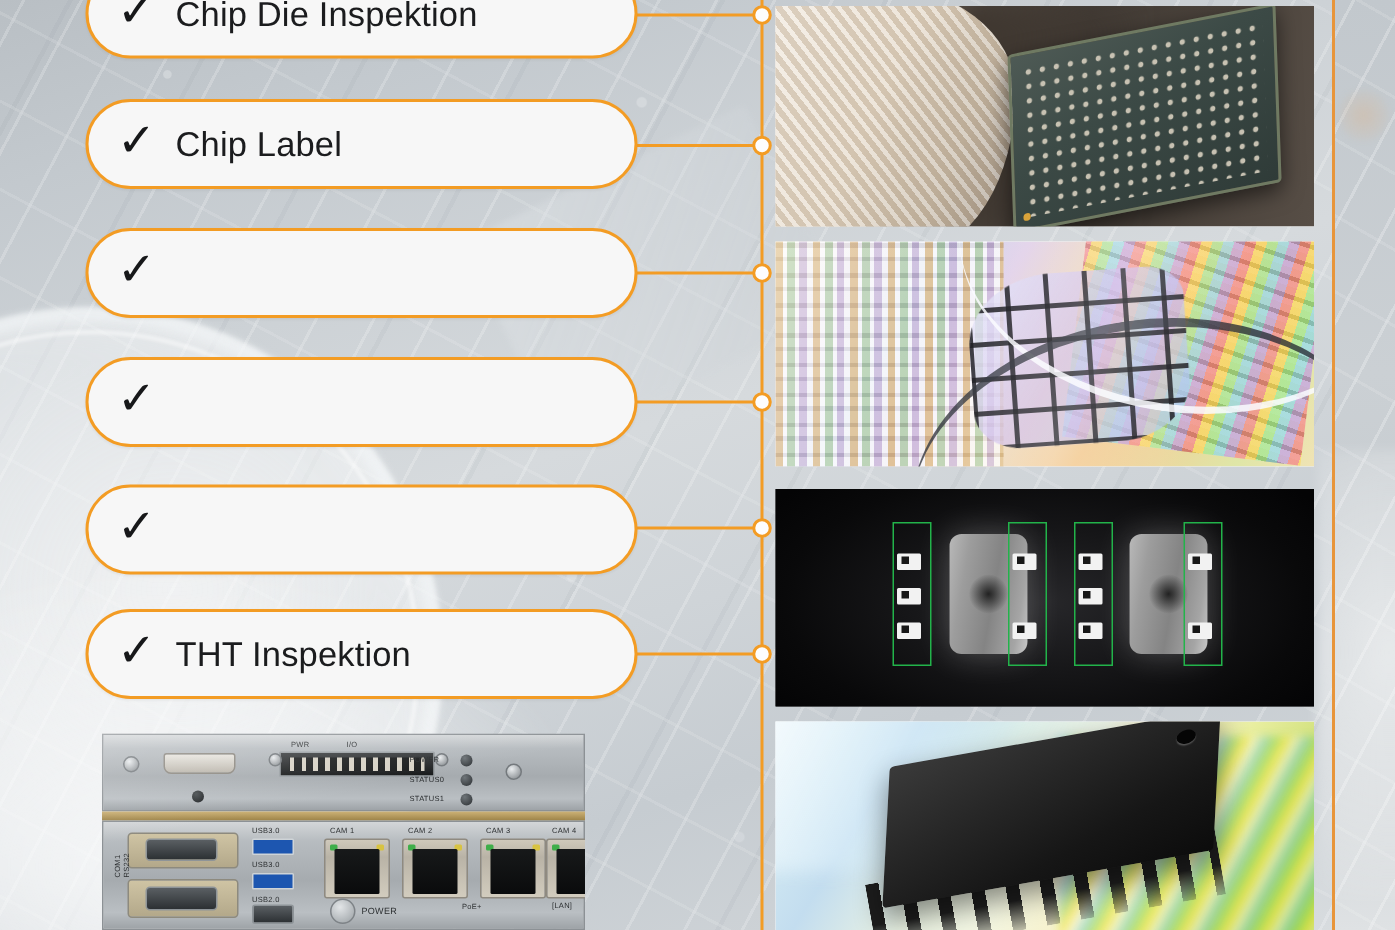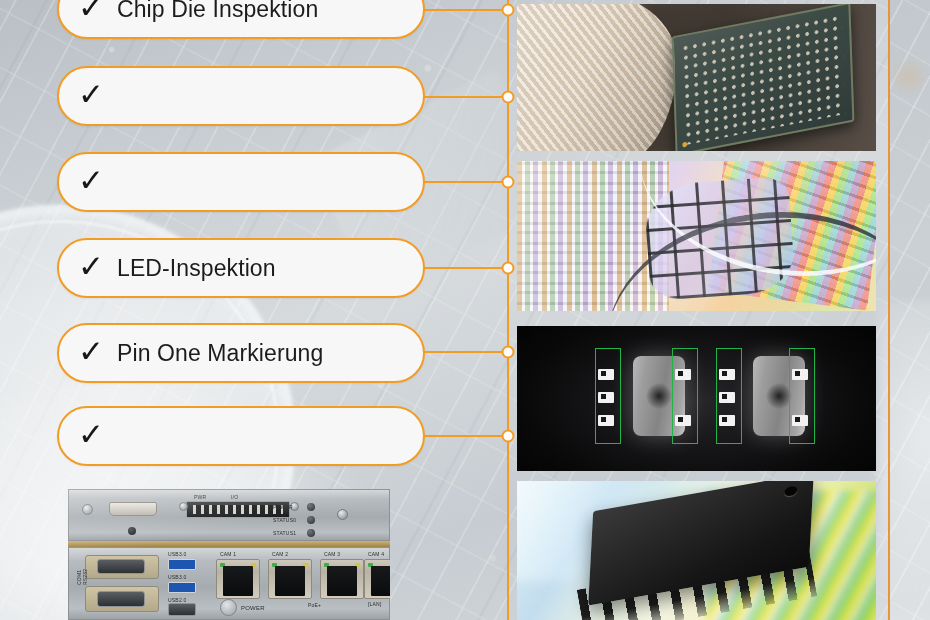--- a/index.html
+++ b/index.html
@@ -549,34 +549,34 @@
   <div class="node" style="top:268px;"></div>
   <div class="node" style="top:352px;"></div>
   <div class="node" style="top:436px;"></div>
 
   <div class="pill" style="top:-21px;">
     <span class="check">✓</span>
     <span class="label">Chip Die Inspektion</span>
   </div>
   <div class="pill" style="top:66px;">
     <span class="check">✓</span>
+    <span class="label">Chip Label</span>
   </div>
   <div class="pill" style="top:152px;">
     <span class="check">✓</span>
   </div>
   <div class="pill" style="top:238px;">
     <span class="check">✓</span>
-    <span class="label">LED-Inspektion</span>
   </div>
   <div class="pill" style="top:323px;">
     <span class="check">✓</span>
-    <span class="label">Pin One Markierung</span>
   </div>
   <div class="pill" style="top:406px;">
     <span class="check">✓</span>
+    <span class="label">THT Inspektion</span>
   </div>
 
   <div class="shot s1">
     <div class="bg"></div>
     <div class="glove-shadow"></div>
     <div class="glove"></div>
     <div class="die">
       <div class="balls"></div>
       <div class="corner-dot"></div>
     </div>

